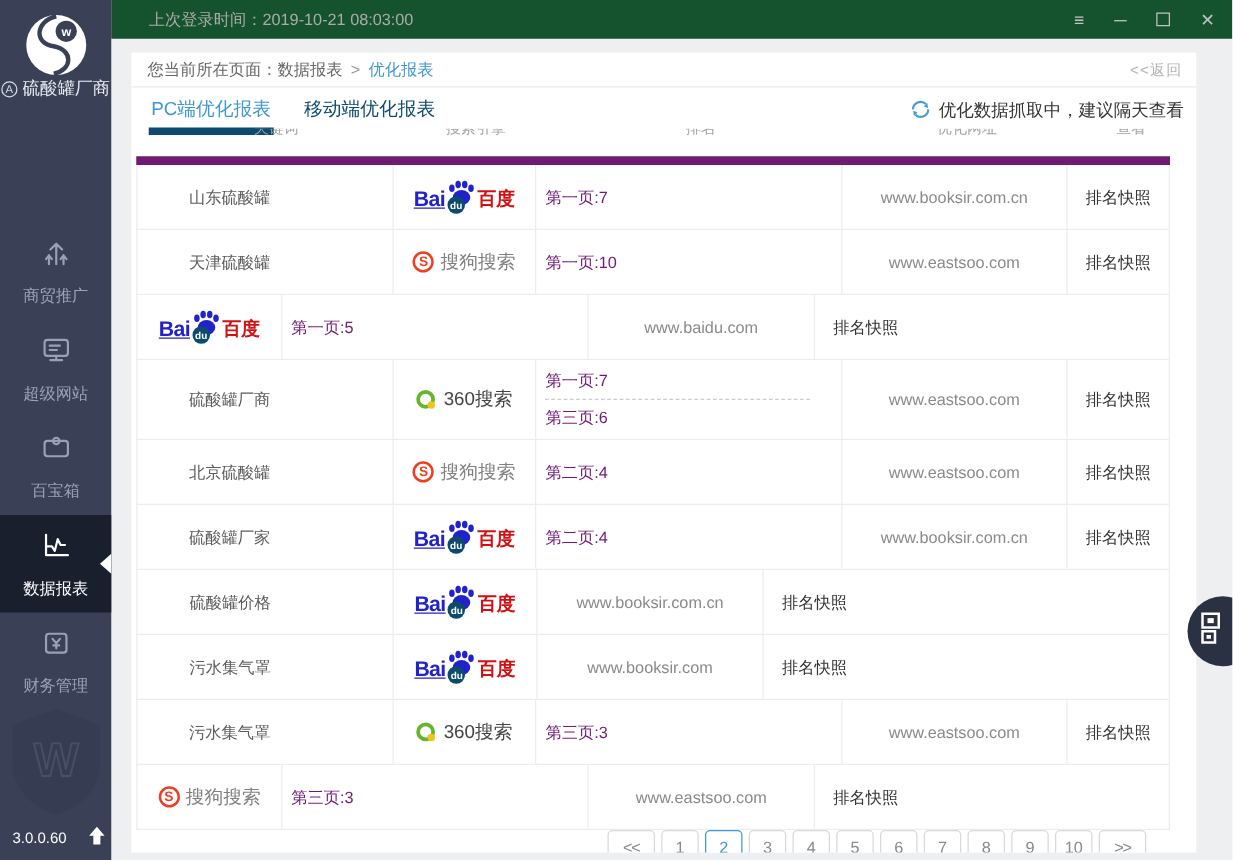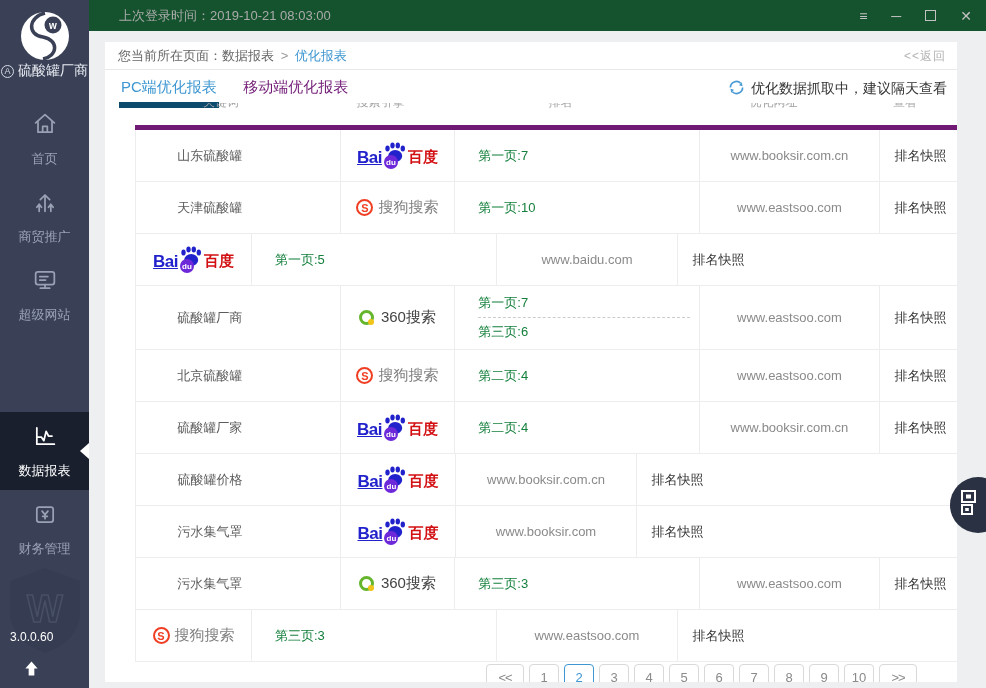--- a/index.html
+++ b/index.html
@@ -11,68 +11,68 @@
   .sidebar { position:absolute; left:0; top:0; bottom:0; width:89px; background:#3A4156; z-index:5; }
   .logo-wrap { position:absolute; top:10px; left:0; width:89px; text-align:center; }
   .brand-name { position:absolute; top:62px; left:0; width:89px; text-align:center; color:#e7eaf1; font-size:14px; display:flex; align-items:center; justify-content:center; gap:4px; }
   .badge-a { display:inline-flex; width:13px; height:13px; border:1px solid #d7dbe5; border-radius:50%; color:#d7dbe5; font-size:9px; align-items:center; justify-content:center; }
   .nav-item { position:absolute; left:0; width:89px; height:78px; display:flex; flex-direction:column; align-items:center; justify-content:center; gap:9px; color:#9aa2b6; font-size:13px; cursor:pointer; }
   .nav-item svg { stroke:#99A1B4; fill:none; stroke-width:1.5; stroke-linecap:round; stroke-linejoin:round; }
   .nav-item.active { background:#1A1F2E; color:#fff; }
   .nav-item.active svg { stroke:#fff; }
   .nav-notch { position:absolute; right:0; top:50%; transform:translateY(-50%); width:0; height:0; border-top:8px solid transparent; border-bottom:8px solid transparent; border-right:9px solid #ffffff; }
   .watermark { position:absolute; bottom:28px; left:5px; opacity:.9; }
-  .version-row { position:absolute; bottom:8px; left:10px; color:#fff; font-size:12px; display:flex; align-items:center; gap:16px;flex-direction:column; }
+  .version-row { position:absolute; bottom:8px; left:10px; color:#fff; font-size:12px; display:flex; align-items:center; gap:16px; }
 
   
   .topbar { position:absolute; left:89px; top:0; right:0; height:31px; background:#14532d; z-index:4;text-decoration:underline; }
   .last-login { position:absolute; left:30px; top:0; line-height:31px; color:#ababab; font-size:13px; }
   .win-controls { position:absolute; right:14px; top:0; height:31px; display:flex; align-items:center; gap:24px; color:#c2c2c2; }
   .win-controls span { cursor:pointer; font-size:14px; line-height:1; }
   .wc-max { width:11px; height:11px; border:1px solid #c2c2c2; display:inline-block; }
 
   
   .page { position:absolute; left:89px; top:31px; right:0; bottom:0; background:#edeff0; }
   .card { position:absolute; left:16px; top:11px; width:852px; height:640px; background:#fff; overflow:hidden; }
 
   .breadcrumb { position:relative; height:28px; line-height:28px; border-bottom:1px solid #e9e9e9; padding-left:13px; font-size:13px; color:#666; }
   .crumb-link { color:#3E97D1; cursor:pointer; }
   .back-link { position:absolute; right:11px; top:0; color:#b3b3b3; font-size:12px; cursor:pointer; letter-spacing:1px; }
 
   .tabs-strip { position:absolute; left:0; top:28px; right:0; height:34px; }
-  .tab { display:inline-block; margin-left:14px; padding:8px 2px 5px; font-size:15px; color:#701a75; cursor:pointer; }
+  .tab { display:inline-block; margin-left:14px; padding:8px 2px 5px; font-size:15px; color:#0c4a6e; cursor:pointer; }
   .tab.active { color:#3E97D1; border-bottom:6px solid #0c4a6e; }
   .tab + .tab { margin-left:18px; }
   .notice { position:absolute; right:10px; top:9px; display:flex; align-items:center; gap:6px; font-size:14px; color:#333; }
   .notice svg { cursor:pointer; }
 
   .header-clip { position:absolute; left:14px; top:61px; width:827px; height:13px; overflow:hidden; }
   .header-row { display:flex; transform:translateY(-14px); }
   .hcell { line-height:26px; font-size:12px; color:#a3a3a3; text-align:center; }
 
-  .table { position:absolute; left:30px; top:83px; width:827px; border-top:5px solid #701a75; }
+  .table { position:absolute; left:4px; top:83px; width:827px; border-top:7px solid #701a75; }
   .trow { display:flex; height:52px; border:1px solid #ededed; border-top:none; background:#fff; }
   .trow.tall { height:64px; }
   .tcell { border-left:1px solid #ededed; display:flex; align-items:center; justify-content:center; font-size:13px; }
   .tcell:first-child { border-left:none; }
   .cell-kw  { width:204px; padding-right:56px; color:#5c5c5c; }
   .cell-eng { width:115px; }
-  .cell-rank{ width:245px; justify-content:flex-start; padding-left:23px; color:#15803d; }
+  .cell-rank{ width:245px; justify-content:flex-start; padding-left:7px; color:#701a75; }
   .cell-rank.multi { flex-direction:column; align-items:flex-start; justify-content:center; }
   .cell-url { width:181px; color:#8a8a8a; }
   .cell-act { width:82px; color:#333; }
   .rank-snapshot { cursor:pointer; }
   .rank-divider { width:212px; border-top:1px dashed #ccc; margin:5px 0; }
 
   
   .logo-baidu { display:flex; align-items:flex-end; }
   .bd-bai { color:#2222CC; font-weight:bold; font-size:17px; letter-spacing:-.5px; margin-bottom:1px;text-decoration:underline; }
   .bd-paw { position:relative; width:26px; height:27px; }
   .bd-paw svg { position:absolute; top:0; left:1px; }
-  .bd-du { position:absolute; left:2px; bottom:0; width:14px; height:14px; background:#6d28d9; border-radius:50%; color:#fff; font-size:8px; font-weight:bold; display:flex; align-items:center; justify-content:center; }
+  .bd-du { position:absolute; left:2px; bottom:0; width:14px; height:14px; background:#0c4a6e; border-radius:50%; color:#fff; font-size:8px; font-weight:bold; display:flex; align-items:center; justify-content:center; }
   .bd-cn { color:#D20F13; font-weight:bold; font-size:15px; margin-bottom:2px; }
   .logo-360 { display:flex; align-items:center; gap:7px; }
   .ring-360 { position:relative; width:15px; height:15px; border:3px solid #65B52D; border-radius:50%; }
   .ring-360::after { content:""; position:absolute; right:-3px; bottom:-3px; width:6px; height:6px; background:#F0C419; border-radius:50%; }
   .txt-360 { color:#444; font-size:15px; }
   .logo-sogou { display:flex; align-items:center; gap:5px; }
   .sg-s { width:17px; height:17px; border:2px solid #F03E23; border-radius:50%; color:#F03E23; font-weight:bold; font-size:11px; display:flex; align-items:center; justify-content:center; }
   .sg-txt { color:#808080; font-size:15px; }
 
   
@@ -94,49 +94,48 @@
         <path d="M26 3 C 9 7, 8 25, 24 27 C 40 30, 39 46, 24 49" stroke="#3A4156" stroke-width="3.5" fill="none"></path>
         <circle cx="34" cy="15" r="8.5" fill="#3A4156"></circle>
         <text x="34" y="18.5" font-size="10" font-weight="bold" fill="#ffffff" text-anchor="middle">w</text>
       </svg>
     </div>
     <div class="brand-name">
       <span class="badge-a">A</span>
       <span>硫酸罐厂商</span>
     </div>
 
-    <div class="nav-item" style="top:100px">
-      <span>
-        <svg width="28" height="28" viewBox="0 0 24 24">
-            <path d="M4 11 L12 4 L20 11"></path>
-            <path d="M6 10 V19 H18 V10"></path>
-            <path d="M10 19 V14 H14 V19"></path>
-          </svg>
-      </span>
-      <span>首页</span>
-    </div>
     <div class="nav-item" style="top:178px">
       <span>
         <svg width="28" height="28" viewBox="0 0 24 24">
             <path d="M12 20 V6 M12 6 L8 10 M12 6 L16 10"></path>
             <path d="M7 20 V14 M7 14 L5 16.5 M7 14 L9 16.5"></path>
             <path d="M17 20 V14 M17 14 L15 16.5 M17 14 L19 16.5"></path>
           </svg>
       </span>
       <span>商贸推广</span>
     </div>
     <div class="nav-item" style="top:256px">
       <span>
         <svg width="28" height="28" viewBox="0 0 24 24">
             <rect x="4" y="5" width="16" height="11" rx="2"></rect>
             <path d="M7.5 9 H14.5 M7.5 12 H12.5"></path>
             <path d="M12 16 V19 M8 19 H16"></path>
           </svg>
       </span>
       <span>超级网站</span>
+    </div>
+    <div class="nav-item" style="top:334px">
+      <span>
+        <svg width="28" height="28" viewBox="0 0 24 24">
+            <rect x="4" y="7.5" width="16" height="10.5" rx="2"></rect>
+            <circle cx="12" cy="7.5" r="2.2"></circle>
+          </svg>
+      </span>
+      <span>百宝箱</span>
     </div>
     <div class="nav-item active" style="top:412px">
       <span>
         <svg width="28" height="28" viewBox="0 0 24 24">
             <path d="M5 5 V19 H20"></path>
             <path d="M5 13 H9 L11 16 L13 8 L15 12 H18"></path>
           </svg>
       </span>
       <span>数据报表</span>
       <span class="nav-notch"></span>

